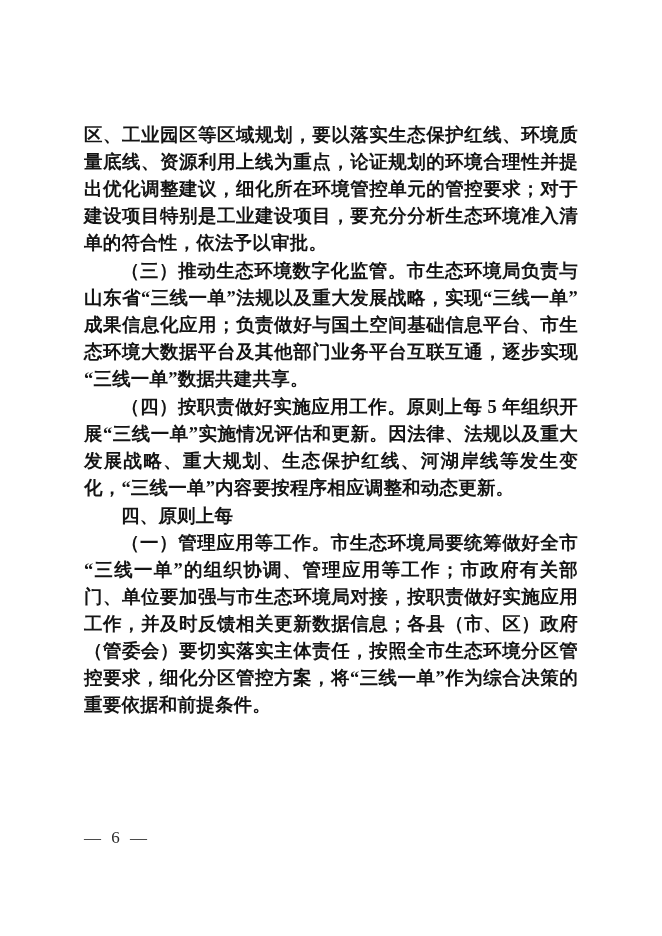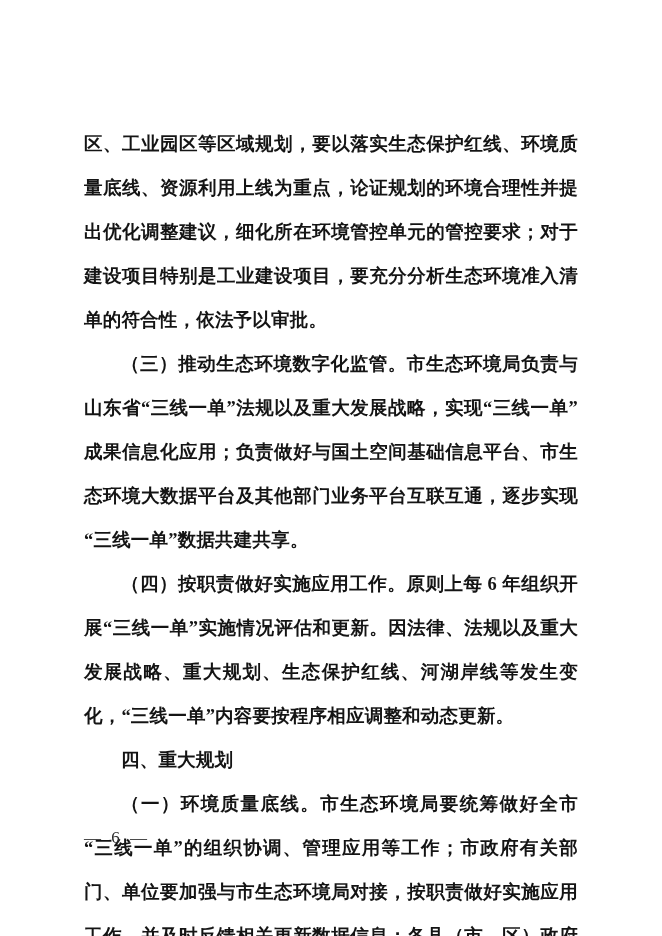--- a/index.html
+++ b/index.html
@@ -19,21 +19,21 @@
   .content {
     position: absolute;
     left: 84px;
     top: 122px;
     width: 494px;
   }
   .para {
     margin: 0;
     padding: 0;
     font-size: 18.5px;
-    line-height: 44px;
+    line-height: 27px;
     text-align: justify;
     letter-spacing: 0.2px;
     font-weight: 600; 
   }
   .para.indent {
     text-indent: 2em;
   }
   .para .lead {
     font-weight: 800;
     font-family: "Liberation Sans", "DejaVu Sans", sans-serif;
@@ -55,18 +55,18 @@
     font-family: "Liberation Serif", "DejaVu Serif", serif;
   }
 </style>
 </head>
 <body>
 
 <div class="sheet">
   <div class="content">
       <p class="para"><span>区、工业园区等区域规划，要以落实生态保护红线、环境质量底线、资源利用上线为重点，论证规划的环境合理性并提出优化调整建议，细化所在环境管控单元的管控要求；对于建设项目特别是工业建设项目，要充分分析生态环境准入清单的符合性，依法予以审批。</span></p>
       <p class="para indent"><strong class="lead">（三）推动生态环境数字化监管。</strong><span>市生态环境局负责与山东省“三线一单”法规以及重大发展战略，实现“三线一单”成果信息化应用；负责做好与国土空间基础信息平台、市生态环境大数据平台及其他部门业务平台互联互通，逐步实现“三线一单”数据共建共享。</span></p>
-      <p class="para indent"><strong class="lead">（四）按职责做好实施应用工作。</strong><span>原则上每 6 年组织开展“三线一单”实施情况评估和更新。因法律、法规以及重大发展战略、重大规划、生态保护红线、河湖岸线等发生变化，“三线一单”内容要按程序相应调整和动态更新。</span></p>
-      <p class="para indent heading"><span>四、重大规划</span></p>
-      <p class="para indent"><strong class="lead">（一）环境质量底线。</strong><span>市生态环境局要统筹做好全市“三线一单”的组织协调、管理应用等工作；市政府有关部门、单位要加强与市生态环境局对接，按职责做好实施应用工作，并及时反馈相关更新数据信息；各县（市、区）政府（管委会）要切实落实主体责任，按照全市生态环境分区管控要求，细化分区管控方案，将“三线一单”作为综合决策的重要依据和前提条件。</span></p>
+      <p class="para indent"><strong class="lead">（四）按职责做好实施应用工作。</strong><span>原则上每 5 年组织开展“三线一单”实施情况评估和更新。因法律、法规以及重大发展战略、重大规划、生态保护红线、河湖岸线等发生变化，“三线一单”内容要按程序相应调整和动态更新。</span></p>
+      <p class="para indent heading"><span>四、原则上每</span></p>
+      <p class="para indent"><strong class="lead">（一）管理应用等工作。</strong><span>市生态环境局要统筹做好全市“三线一单”的组织协调、管理应用等工作；市政府有关部门、单位要加强与市生态环境局对接，按职责做好实施应用工作，并及时反馈相关更新数据信息；各县（市、区）政府（管委会）要切实落实主体责任，按照全市生态环境分区管控要求，细化分区管控方案，将“三线一单”作为综合决策的重要依据和前提条件。</span></p>
     </div>
   <div class="footer">— 6 —</div>
 </div>
 
 </body></html>

